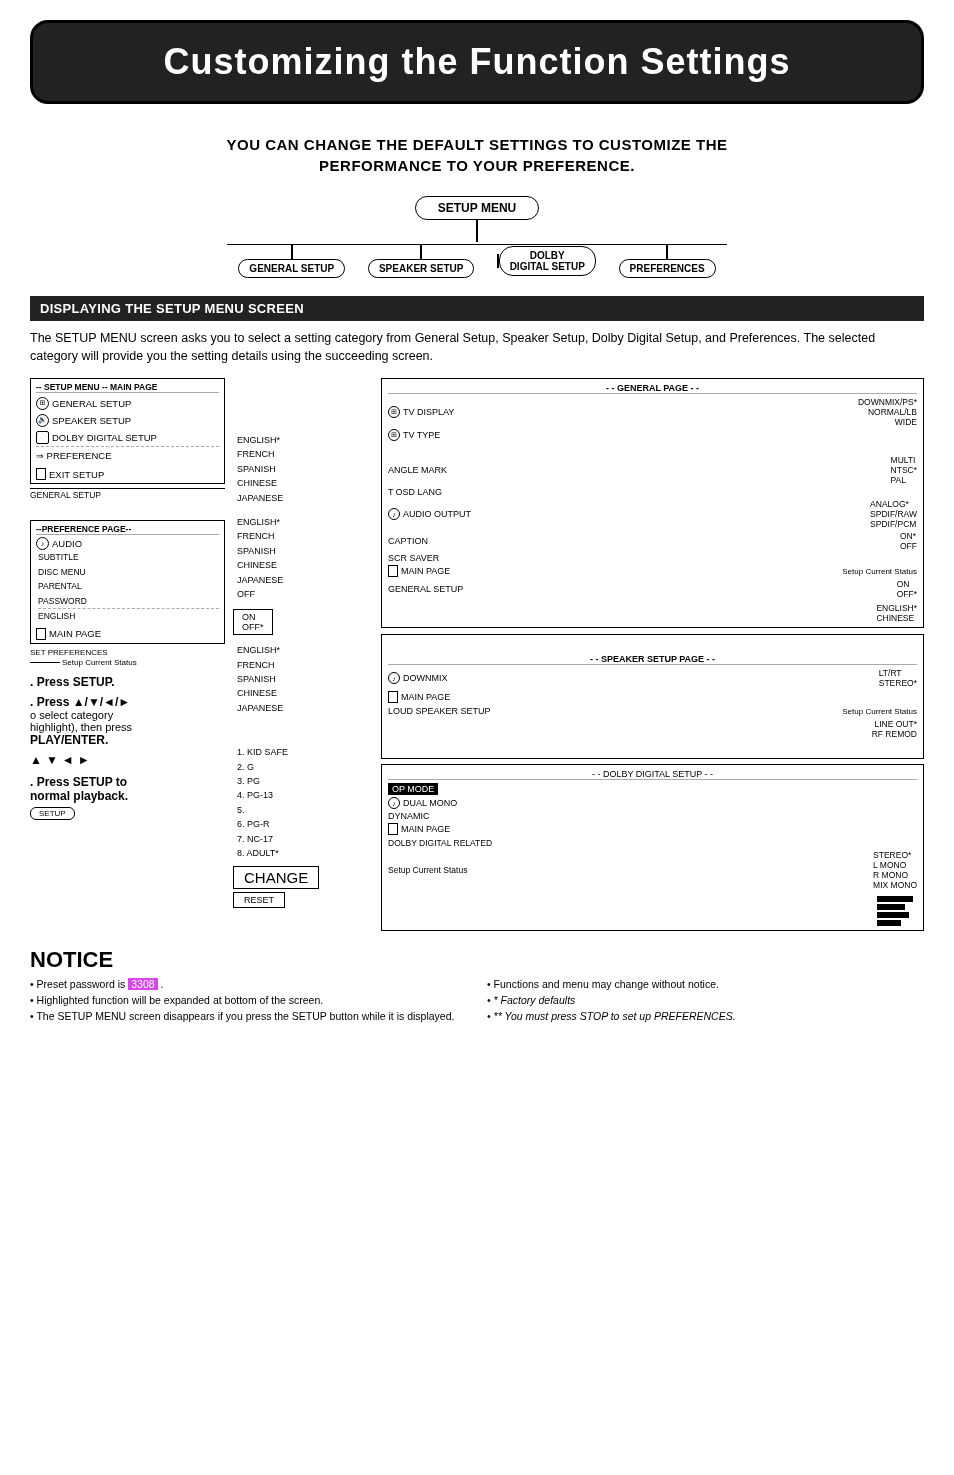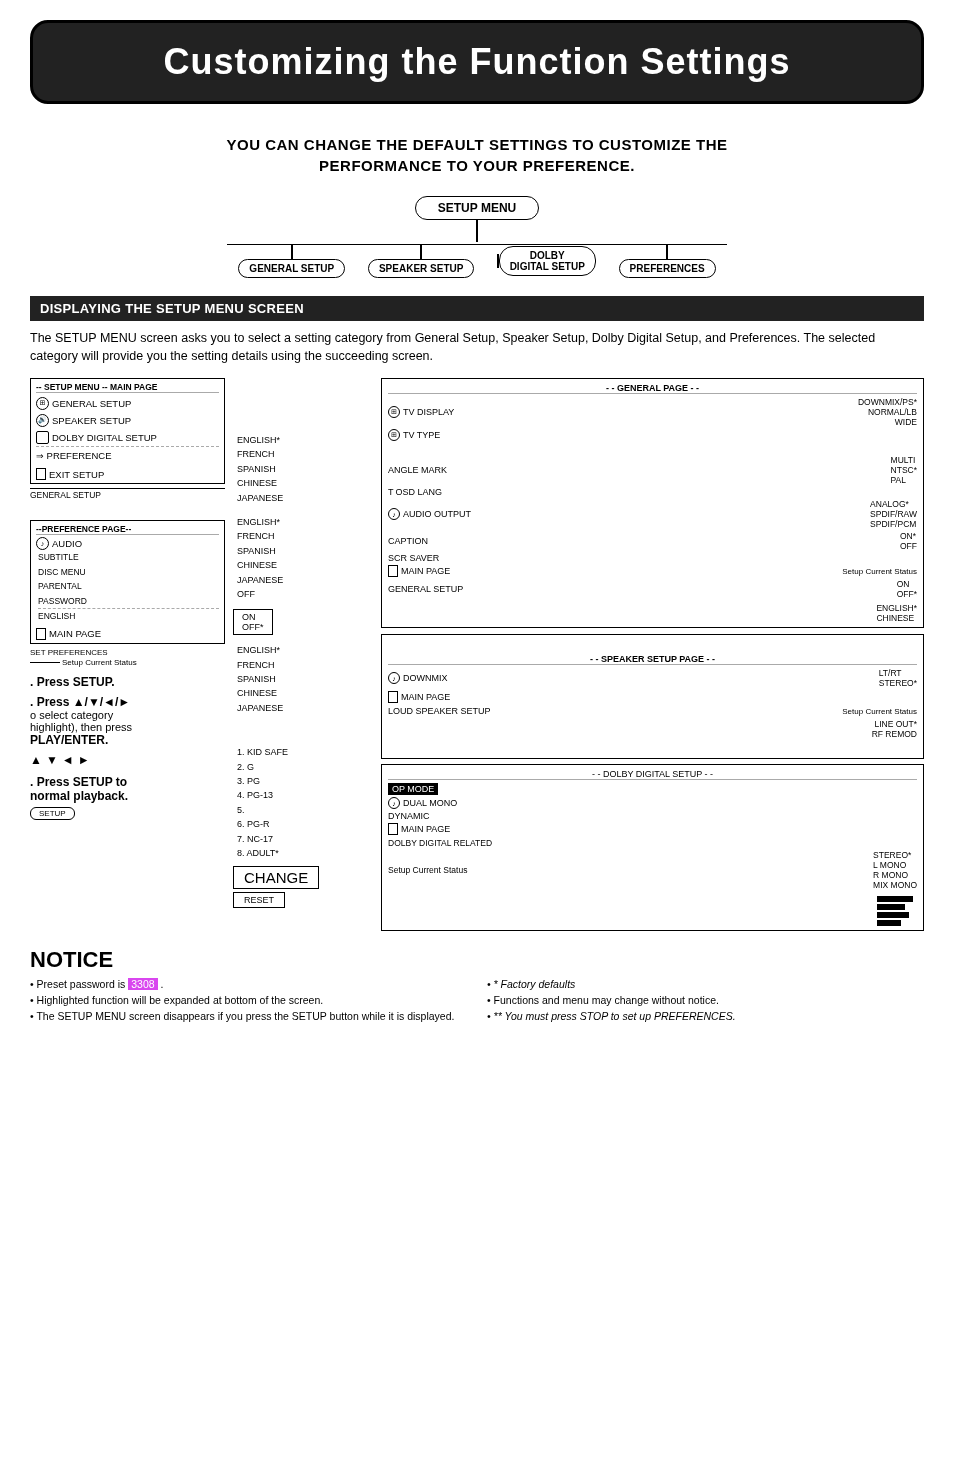--- a/index.html
+++ b/index.html
@@ -476,21 +476,21 @@
     <div class="notice-columns">
       <div class="notice-col">
         <ul>
           <li>Preset password is <span style="background:#d946ef;color:#fff;padding:0 3px;">3308</span> .</li>
           <li>Highlighted function will be expanded at bottom of the screen.</li>
           <li>The SETUP MENU screen disappears if you press the SETUP button while it is displayed.</li>
         </ul>
       </div>
       <div class="notice-col">
         <ul>
+          <li>Functions and menu may change without notice.</li>
           <li style="font-style:italic;">* Factory defaults</li>
-          <li>Functions and menu may change without notice.</li>
           <li style="font-style:italic;">** You must press STOP to set up PREFERENCES.</li>
         </ul>
       </div>
     </div>
   </div>
 
 </div>
 
 </body></html>

